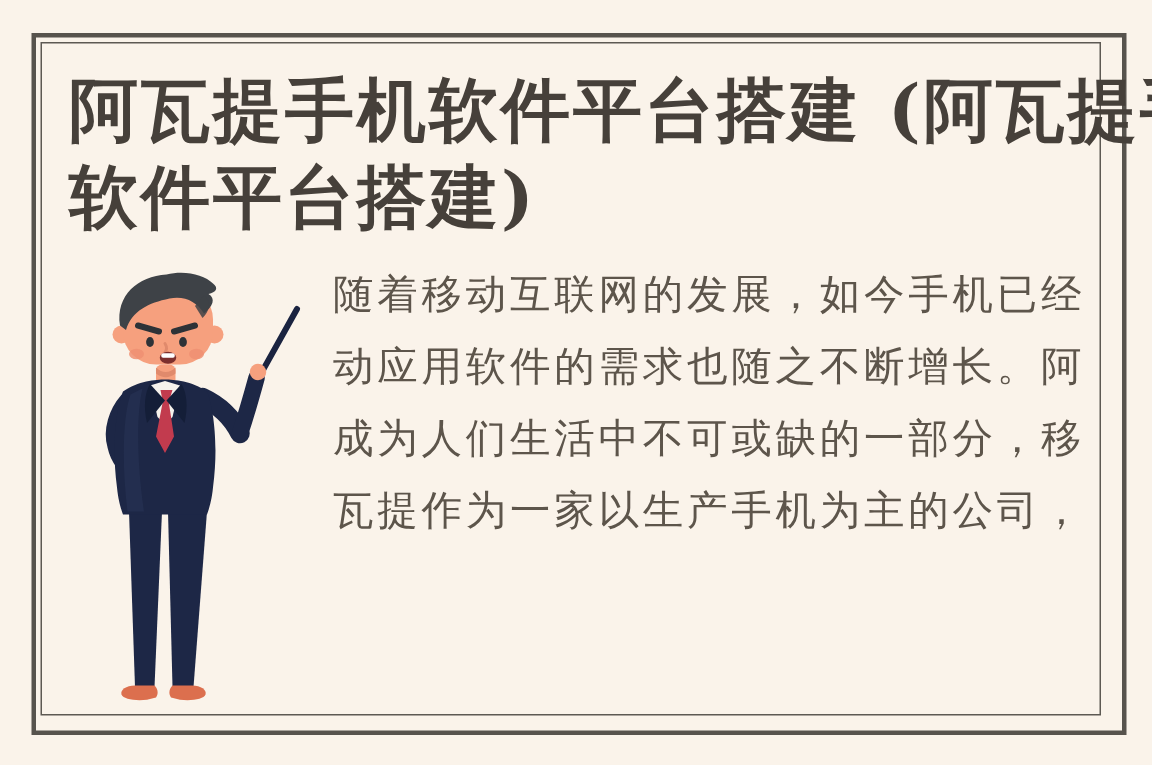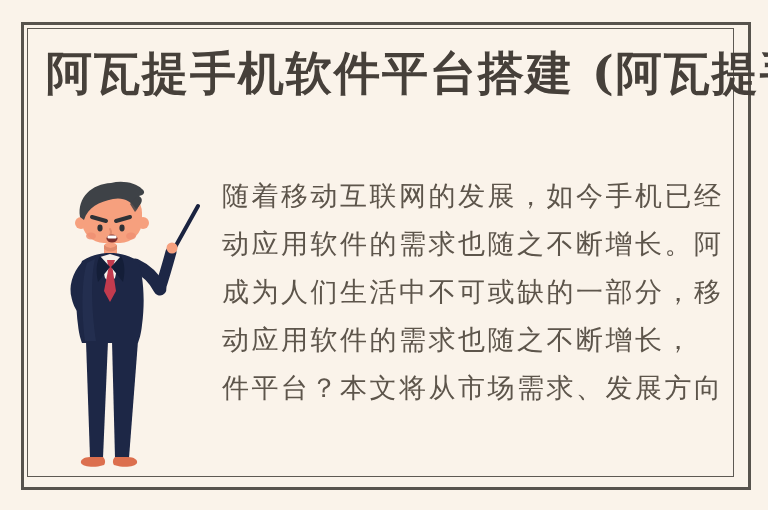--- a/index.html
+++ b/index.html
@@ -49,20 +49,21 @@
 <body>
 
 <div class="screen">
 
   <div class="frame-outer">
     <div class="frame-inner"></div>
   </div>
 
   <h1 class="title">
     <span class="title-line">阿瓦提手机软件平台搭建 (阿瓦提手机</span>
+    <span class="title-line">软件平台搭建)</span>
   </h1>
 
   <svg class="illustration" viewBox="0 0 165 295" xmlns="http://www.w3.org/2000/svg">
 
     <line x1="124" y1="92" x2="158" y2="31" stroke-width="4" stroke-linecap="round" stroke="#1a2340"></line>
 
     <path d="M95,90 C108,96 116,106 120,114" fill="none" stroke-width="13" stroke-linecap="round" stroke="#1d2746"></path>
     <path d="M120,114 C124,102 128,88 131,77" fill="none" stroke-width="11" stroke-linecap="round" stroke="#1d2746"></path>
     <circle cx="132" cy="73" r="5.5" fill="#f6a07e"></circle>
 
@@ -103,17 +104,16 @@
     <path d="M70,54 q2.5,4 -1,7" fill="none" stroke-width="2" stroke-linecap="round" stroke="#e08a6c"></path>
 
     <ellipse cx="72" cy="63.5" rx="5.5" ry="4" fill="#7c2f2d"></ellipse>
     <rect x="67.5" y="60.5" width="9" height="3" rx="1.2" fill="#ffffff"></rect>
   </svg>
 
   <div class="bodytext">
     <span class="body-line">随着移动互联网的发展，如今手机已经</span>
     <span class="body-line">动应用软件的需求也随之不断增长。阿</span>
     <span class="body-line">成为人们生活中不可或缺的一部分，移</span>
-    <span class="body-line">动应用软件的需求也随之不断增长，</span>
-    <span class="body-line">件平台？本文将从市场需求、发展方向</span>
+    <span class="body-line">瓦提作为一家以生产手机为主的公司，</span>
   </div>
 
 </div>
 
 </body></html>

